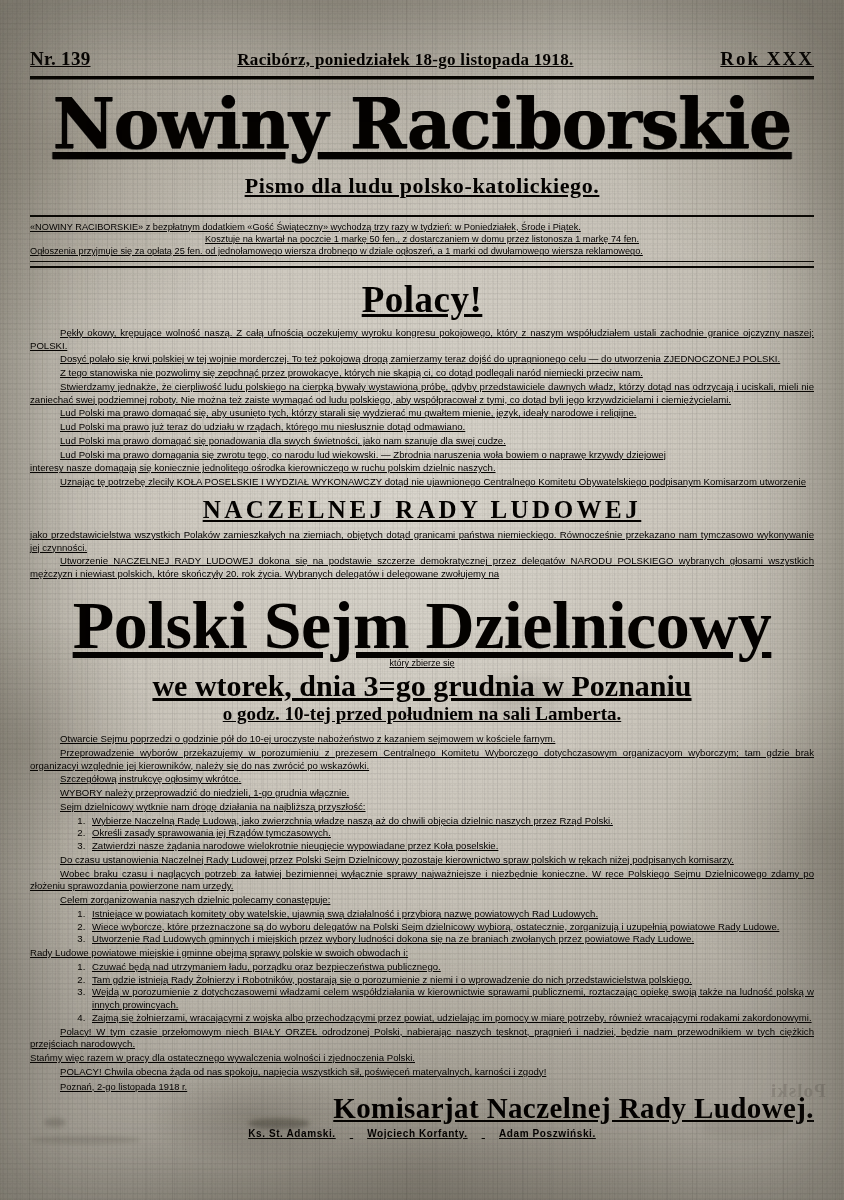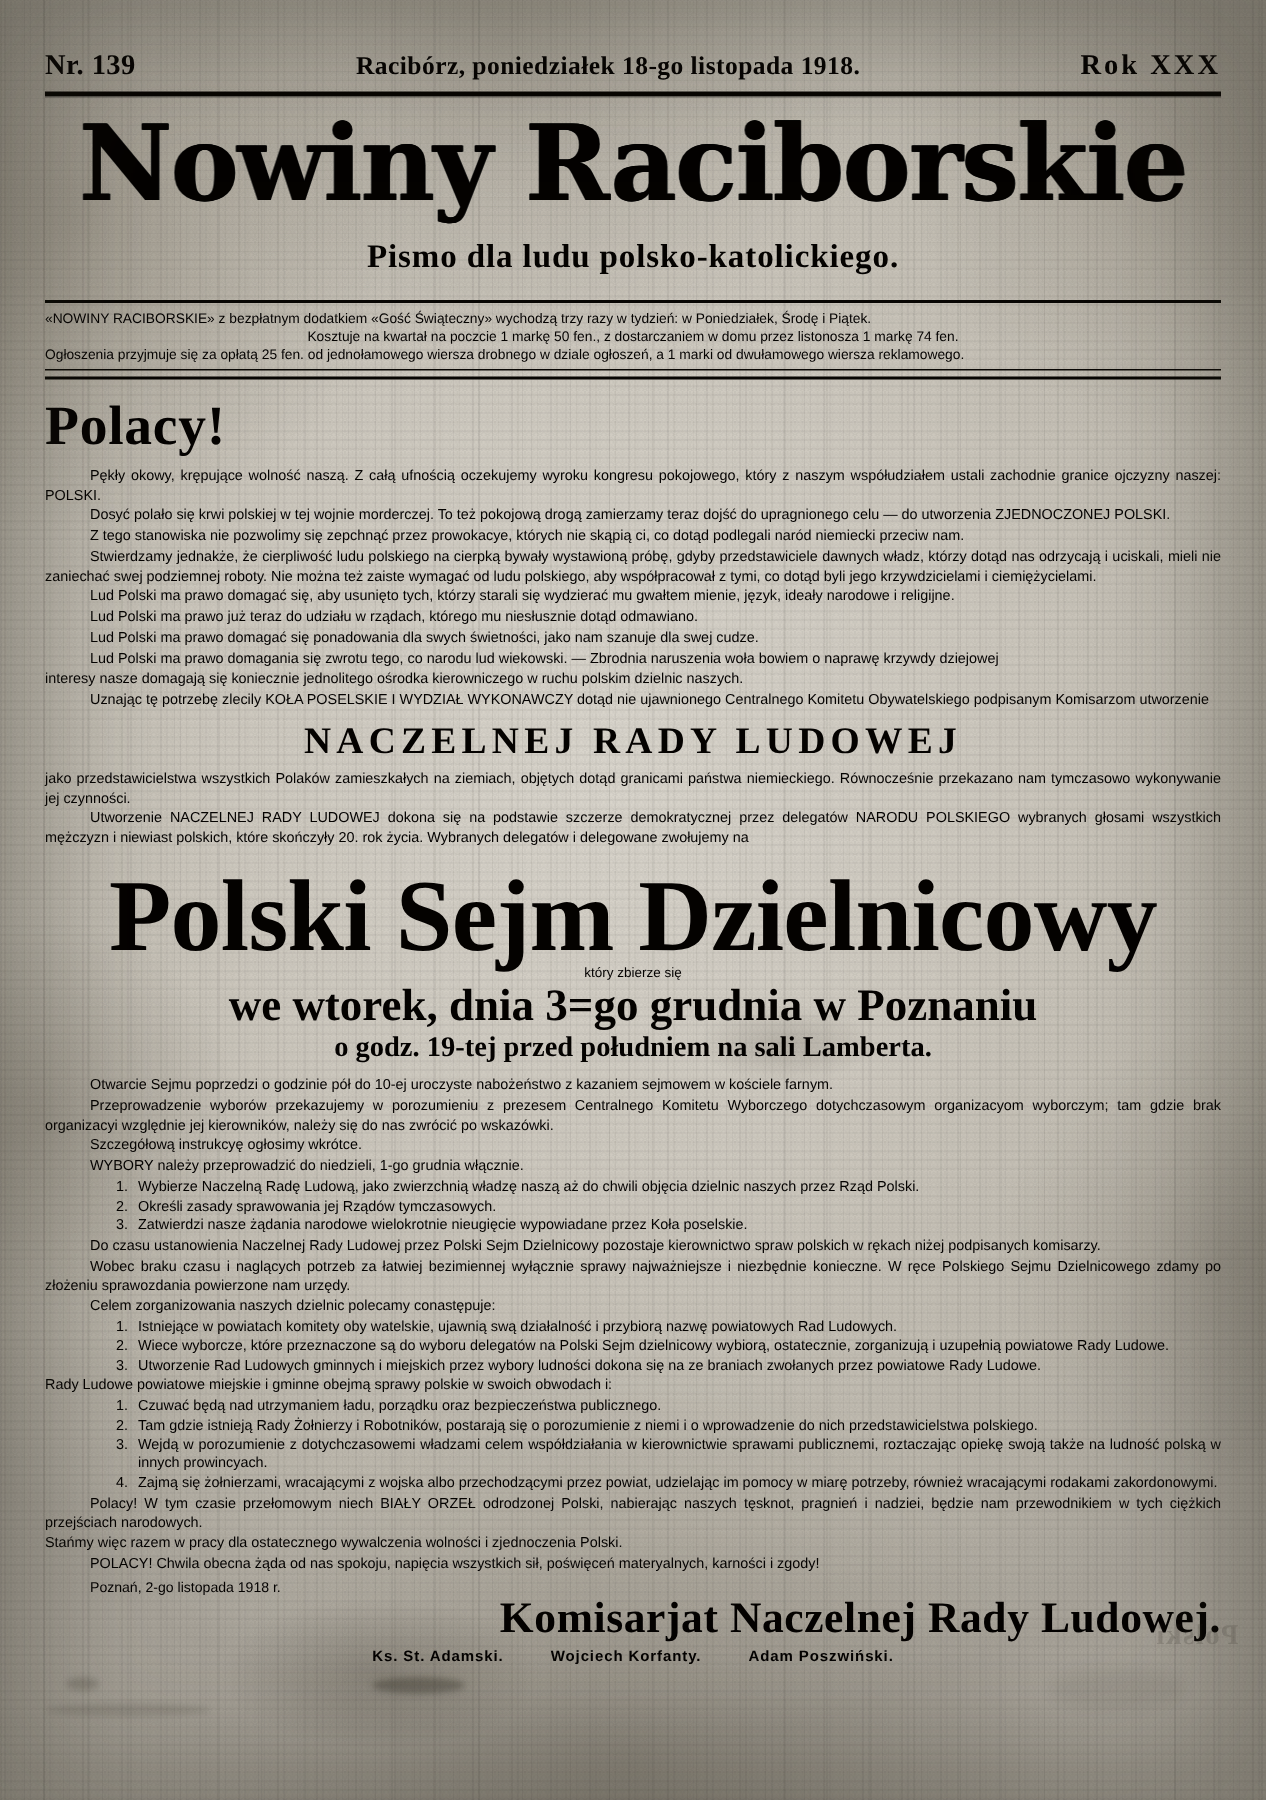--- a/index.html
+++ b/index.html
@@ -74,23 +74,24 @@
     background-image:
       repeating-conic-gradient(from 0deg at 50% 50%,
         rgba(0,0,0,0.13) 0deg 8deg, rgba(255,255,255,0.10) 8deg 16deg);
     background-size: 5px 5px;
   }
 
   
   .content {
     position: absolute;
     inset: 0;
-    padding: 1px 30px;
+    padding: 16px 30px;
     box-sizing: border-box;
     filter: contrast(1.16) brightness(0.95);
+    text-decoration: underline;
   }
 
   
   .topline {
     display: flex;
     align-items: baseline;
     justify-content: space-between;
     padding-top: 32px;
     font-family: "Liberation Serif", serif;
     font-weight: bold;
@@ -139,21 +140,21 @@
 
   .fineprint {
     font-size: 9.2px;
     line-height: 1.35;
     text-align: justify;
     font-family: "Liberation Sans", sans-serif;
   }
   .fineprint .c { display: block; text-align: center; }
 
   .headline-polacy {
-    text-align: left;
+    text-align: center;
     font-family: "Liberation Serif", serif;
     font-weight: bold;
     font-size: 37px;
     letter-spacing: 0.5px;
     margin: 10px 0 6px 0;
   }
 
   .body {
     font-size: 9.6px;
     line-height: 1.33;
@@ -316,27 +317,28 @@
 
     <div class="heading-nrl">NACZELNEJ RADY LUDOWEJ</div>
     <div class="body">
       <p class="noind">jako przedstawicielstwa wszystkich Polaków zamieszkałych na ziemiach, objętych dotąd granicami państwa niemieckiego. Równocześnie przekazano nam tymczasowo wykonywanie jej czynności.</p>
       <p>Utworzenie NACZELNEJ RADY LUDOWEJ dokona się na podstawie szczerze demokratycznej przez delegatów NARODU POLSKIEGO wybranych głosami wszystkich mężczyzn i niewiast polskich, które skończyły 20. rok życia. Wybranych delegatów i delegowane zwołujemy na</p>
     </div>
 
     <div class="headline-sejm">Polski Sejm Dzielnicowy</div>
     <div class="kicker">który zbierze się</div>
     <div class="headline-when">we wtorek, dnia 3=go grudnia w Poznaniu</div>
-    <div class="headline-when2">o godz. 19-tej przed południem na sali Lamberta.</div>
+    <div class="headline-when2">o godz. 10-tej przed południem na sali Lamberta.</div>
 
     <div class="body">
       <p>Otwarcie Sejmu poprzedzi o godzinie pół do 10-ej uroczyste nabożeństwo z kazaniem sejmowem w kościele farnym.</p>
       <p>Przeprowadzenie wyborów przekazujemy w porozumieniu z prezesem Centralnego Komitetu Wyborczego dotychczasowym organizacyom wyborczym; tam gdzie brak organizacyi względnie jej kierowników, należy się do nas zwrócić po wskazówki.</p>
       <p>Szczegółową instrukcyę ogłosimy wkrótce.</p>
       <p>WYBORY należy przeprowadzić do niedzieli, 1-go grudnia włącznie.</p>
+      <p>Sejm dzielnicowy wytknie nam drogę działania na najbliższą przyszłość:</p>
     </div>
     <ol class="numlist">
       <li>Wybierze Naczelną Radę Ludową, jako zwierzchnią władzę naszą aż do chwili objęcia dzielnic naszych przez Rząd Polski.</li>
       <li>Określi zasady sprawowania jej Rządów tymczasowych.</li>
       <li>Zatwierdzi nasze żądania narodowe wielokrotnie nieugięcie wypowiadane przez Koła poselskie.</li>
     </ol>
     <div class="body">
       <p>Do czasu ustanowienia Naczelnej Rady Ludowej przez Polski Sejm Dzielnicowy pozostaje kierownictwo spraw polskich w rękach niżej podpisanych komisarzy.</p>
       <p>Wobec braku czasu i naglących potrzeb za łatwiej bezimiennej wyłącznie sprawy najważniejsze i niezbędnie konieczne. W ręce Polskiego Sejmu Dzielnicowego zdamy po złożeniu sprawozdania powierzone nam urzędy.</p>
       <p>Celem zorganizowania naszych dzielnic polecamy conastępuje:</p>

